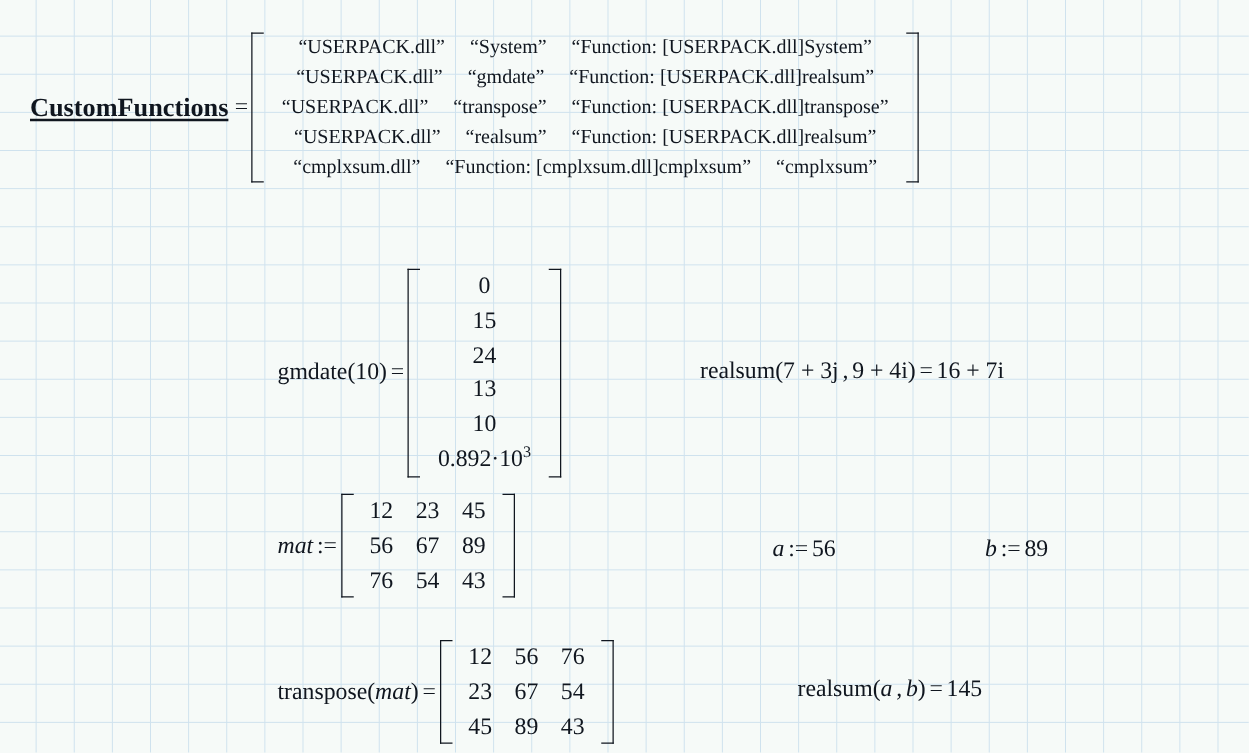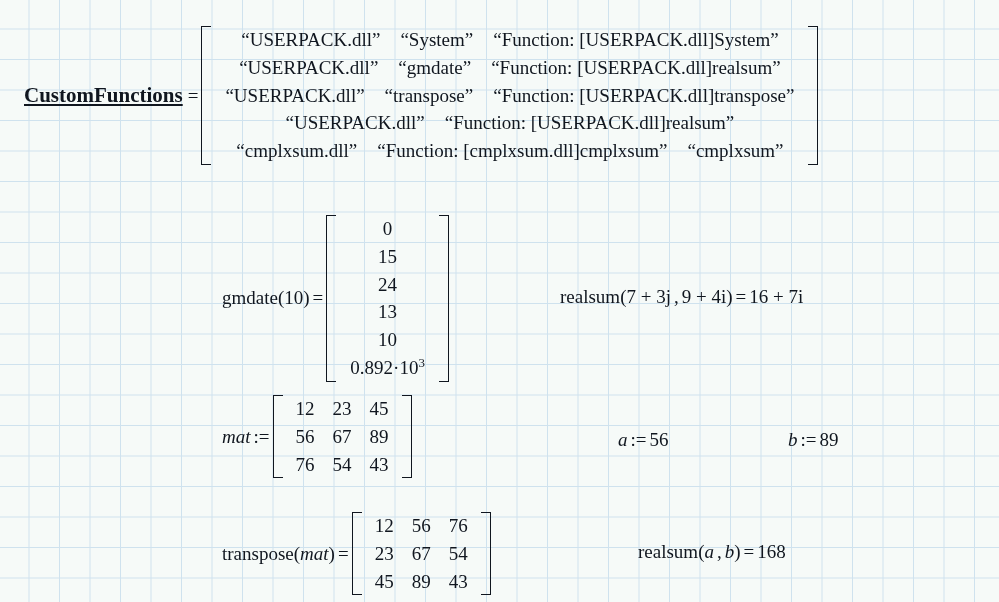--- a/index.html
+++ b/index.html
@@ -81,21 +81,21 @@
 
   
   .expr { display: inline-flex; align-items: center; }
   .lbl { white-space: nowrap; }
 
   sup.exp { font-size: 0.68em; vertical-align: super; line-height: 0; }
 
   
   #custom-functions { left: 24px;  top: 26px; }
   #cf-label { font-size: 21px; font-weight: bold; margin-right: 2px; }
-  #cf-matrix .mcell { padding: 2px 10px; font-size: 19px; }
+  #cf-matrix .mcell { padding: 2px 10px; font-size: 16px; }
 
   #gmdate-block   { left: 222px; top: 215px; }
   #cmplxsum-block { left: 560px; top: 285px; }
   #mat-block      { left: 222px; top: 395px; }
   #a-block        { left: 618px; top: 428px; }
   #b-block        { left: 788px; top: 428px; }
   #transpose-block{ left: 222px; top: 512px; }
   #realsum-block  { left: 638px; top: 540px; }
 
   .tall-col .mcell { padding: 2px 10px; }
@@ -124,20 +124,21 @@
             <span class="mcell">“gmdate”</span>
             <span class="mcell">“Function: [USERPACK.dll]realsum”</span>
           </span>
           <span class="mrow">
             <span class="mcell">“USERPACK.dll”</span>
             <span class="mcell">“transpose”</span>
             <span class="mcell">“Function: [USERPACK.dll]transpose”</span>
           </span>
           <span class="mrow">
             <span class="mcell">“USERPACK.dll”</span>
+            <span class="mcell">“realsum”</span>
             <span class="mcell">“Function: [USERPACK.dll]realsum”</span>
           </span>
           <span class="mrow">
             <span class="mcell">“cmplxsum.dll”</span>
             <span class="mcell">“Function: [cmplxsum.dll]cmplxsum”</span>
             <span class="mcell">“cmplxsum”</span>
           </span>
         </span>
         <span class="bracket right"></span>
       </span>
@@ -268,17 +269,17 @@
 
   <div class="region math" id="realsum-block">
     <span class="expr">
       <span class="lbl">realsum</span>
       <span class="lbl">(</span>
       <span class="lbl var-name">a</span>
       <span class="lbl op">,</span>
       <span class="lbl var-name">b</span>
       <span class="lbl">)</span>
       <span class="op">=</span>
-      <span class="lbl">168</span>
+      <span class="lbl">145</span>
     </span>
   </div>
 
 </div>
 
 </body></html>

